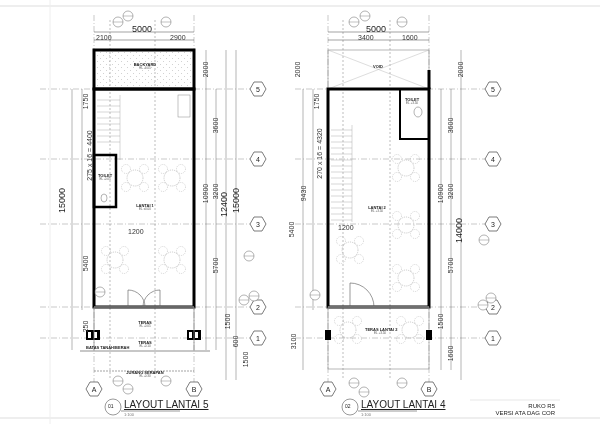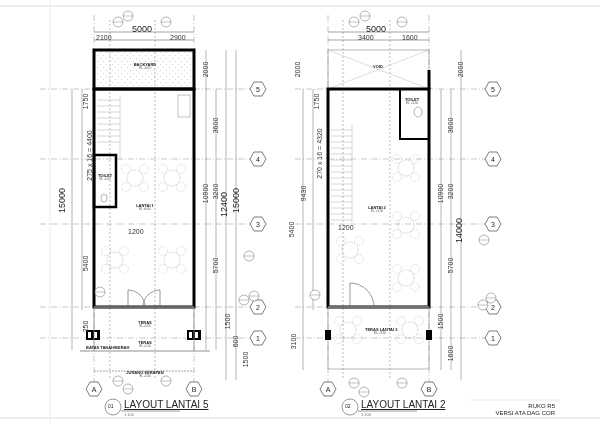--- a/index.html
+++ b/index.html
@@ -320,17 +320,17 @@
 
 <div class="lbl grid" style="left:486px;top:86px;">5</div>
 <div class="lbl grid" style="left:486px;top:156px;">4</div>
 <div class="lbl grid" style="left:486px;top:221px;">3</div>
 <div class="lbl grid" style="left:486px;top:304px;">2</div>
 <div class="lbl grid" style="left:486px;top:335px;">1</div>
 <div class="lbl grid" style="left:321px;top:386px;">A</div>
 <div class="lbl grid" style="left:422px;top:386px;">B</div>
 
 <div class="lbl" style="left:345px;top:404px;font-size:5px;">02</div>
-<div class="lbl title" style="left:361px;top:400px;">LAYOUT LANTAI 2</div>
+<div class="lbl title" style="left:361px;top:400px;">LAYOUT LANTAI 4</div>
 <div class="lbl scale" style="left:361px;top:413px;">1:100</div>
 
 <div class="lbl tb" style="left:490px;top:403px;width:65px;">RUKO R5</div>
 <div class="lbl tb" style="left:480px;top:410px;width:75px;">VERSI ATA DAG COR</div>
 
 </body></html>

